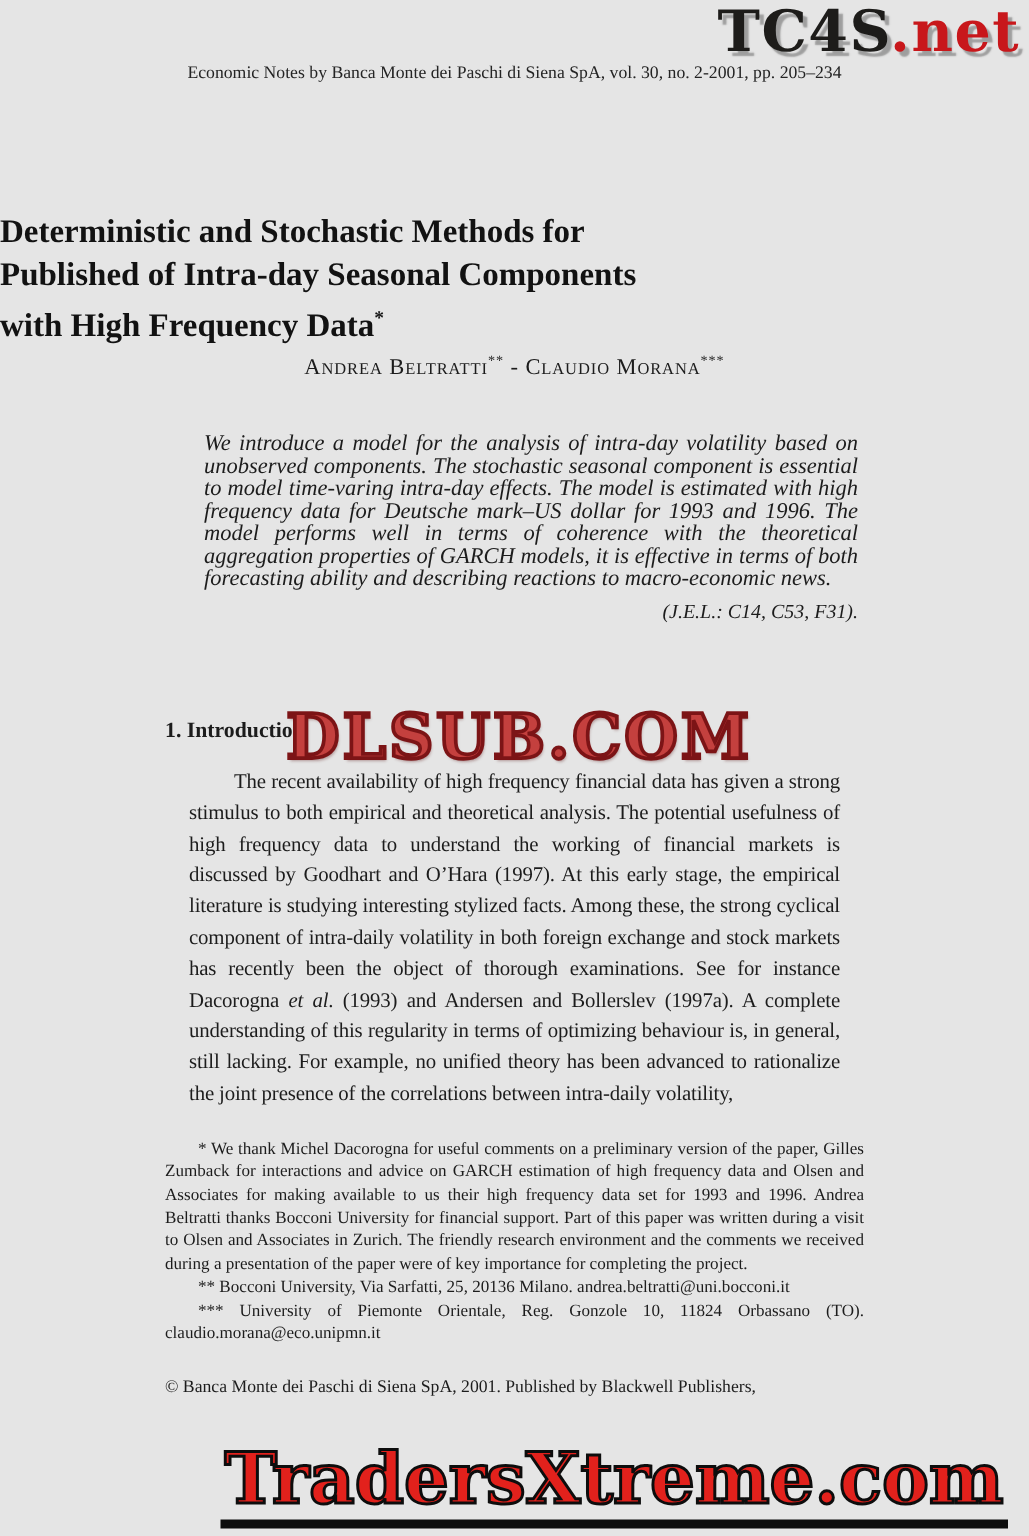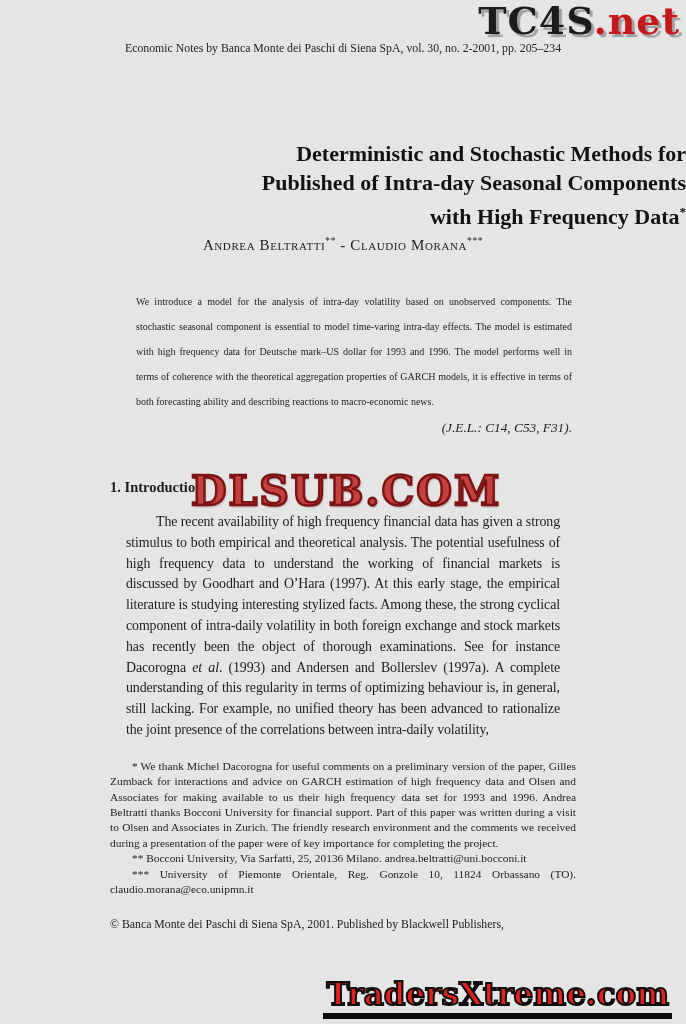--- a/index.html
+++ b/index.html
@@ -25,37 +25,37 @@
   .tc4s .main  { color: var(--tc4s-main, #1d1c1a); }
   .tc4s .suffix{ color: var(--tc4s-suffix, #c8171b); }
 
   .journal-line {
     position: absolute; top: 41px; left: 0; width: 100%;
     text-align: center; font-size: 11.8px; color: #242424;
   }
 
   .title-block {
     position: absolute; top: 139px; left: 0; width: 100%;
-    margin: 0; text-align: right;
+    margin: 0; text-align: left;
     font-size: 22px; font-weight: bold; line-height: 29px;
     color: #121212;
   }
   .title-block sup { font-size: 13px; vertical-align: super; }
 
   .authors-line {
     position: absolute; top: 236px; left: 0; width: 100%;
     text-align: center; font-size: 15px; letter-spacing: 0.6px;
   }
   .authors-line .sc { font-variant: small-caps; }
   .authors-line sup { font-size: 9.5px; vertical-align: super; }
 
   .abstract-block { position: absolute; top: 289px; left: 136px; width: 436px; }
   .abstract-text {
-    margin: 0; 
-    font-size: 10px; line-height: 25px;
+    margin: 0; font-style: italic;
+    font-size: 15px; line-height: 15px;
     text-align: justify; hyphens: auto;
   }
   .jel-line { margin-top: 6px; text-align: right; font-style: italic; font-size: 13.3px; }
 
   .main-column { position: absolute; top: 479px; left: 110px; width: 466px; }
   .section-heading { font-size: 14.5px; font-weight: bold; margin: 0 0 15px 0; }
   .body-para {
     margin: 16px; font-size: 13.9px; line-height: 20.8px;
     text-align: justify; text-indent: 30px;
     letter-spacing: -0.1px; hyphens: auto;
@@ -77,21 +77,21 @@
     color: var(--dlsub-fill, #c4403e);
     -webkit-text-stroke: 2.5px var(--dlsub-outline, #7c1416);
     text-shadow: 1px 2px 2px rgba(80,10,10,0.35);
     z-index: 6;
   }
 
   
   .traders {
     position: absolute; bottom: 5px; right: 14px;
     font-family: "DejaVu Serif", serif;
-    font-weight: bold; font-size: 31px; line-height: 1.05;
+    font-weight: bold; font-size: 47px; line-height: 1.05;
     white-space: nowrap;
     color: var(--traders-fill, #e2211c);
     -webkit-text-stroke: 2px var(--traders-outline, #0d0d0d);
     border-bottom: 6px solid #0d0d0d;
     padding: 0 3px 2px 3px;
     z-index: 6;
   }
 </style>
 </head>
 <body>

